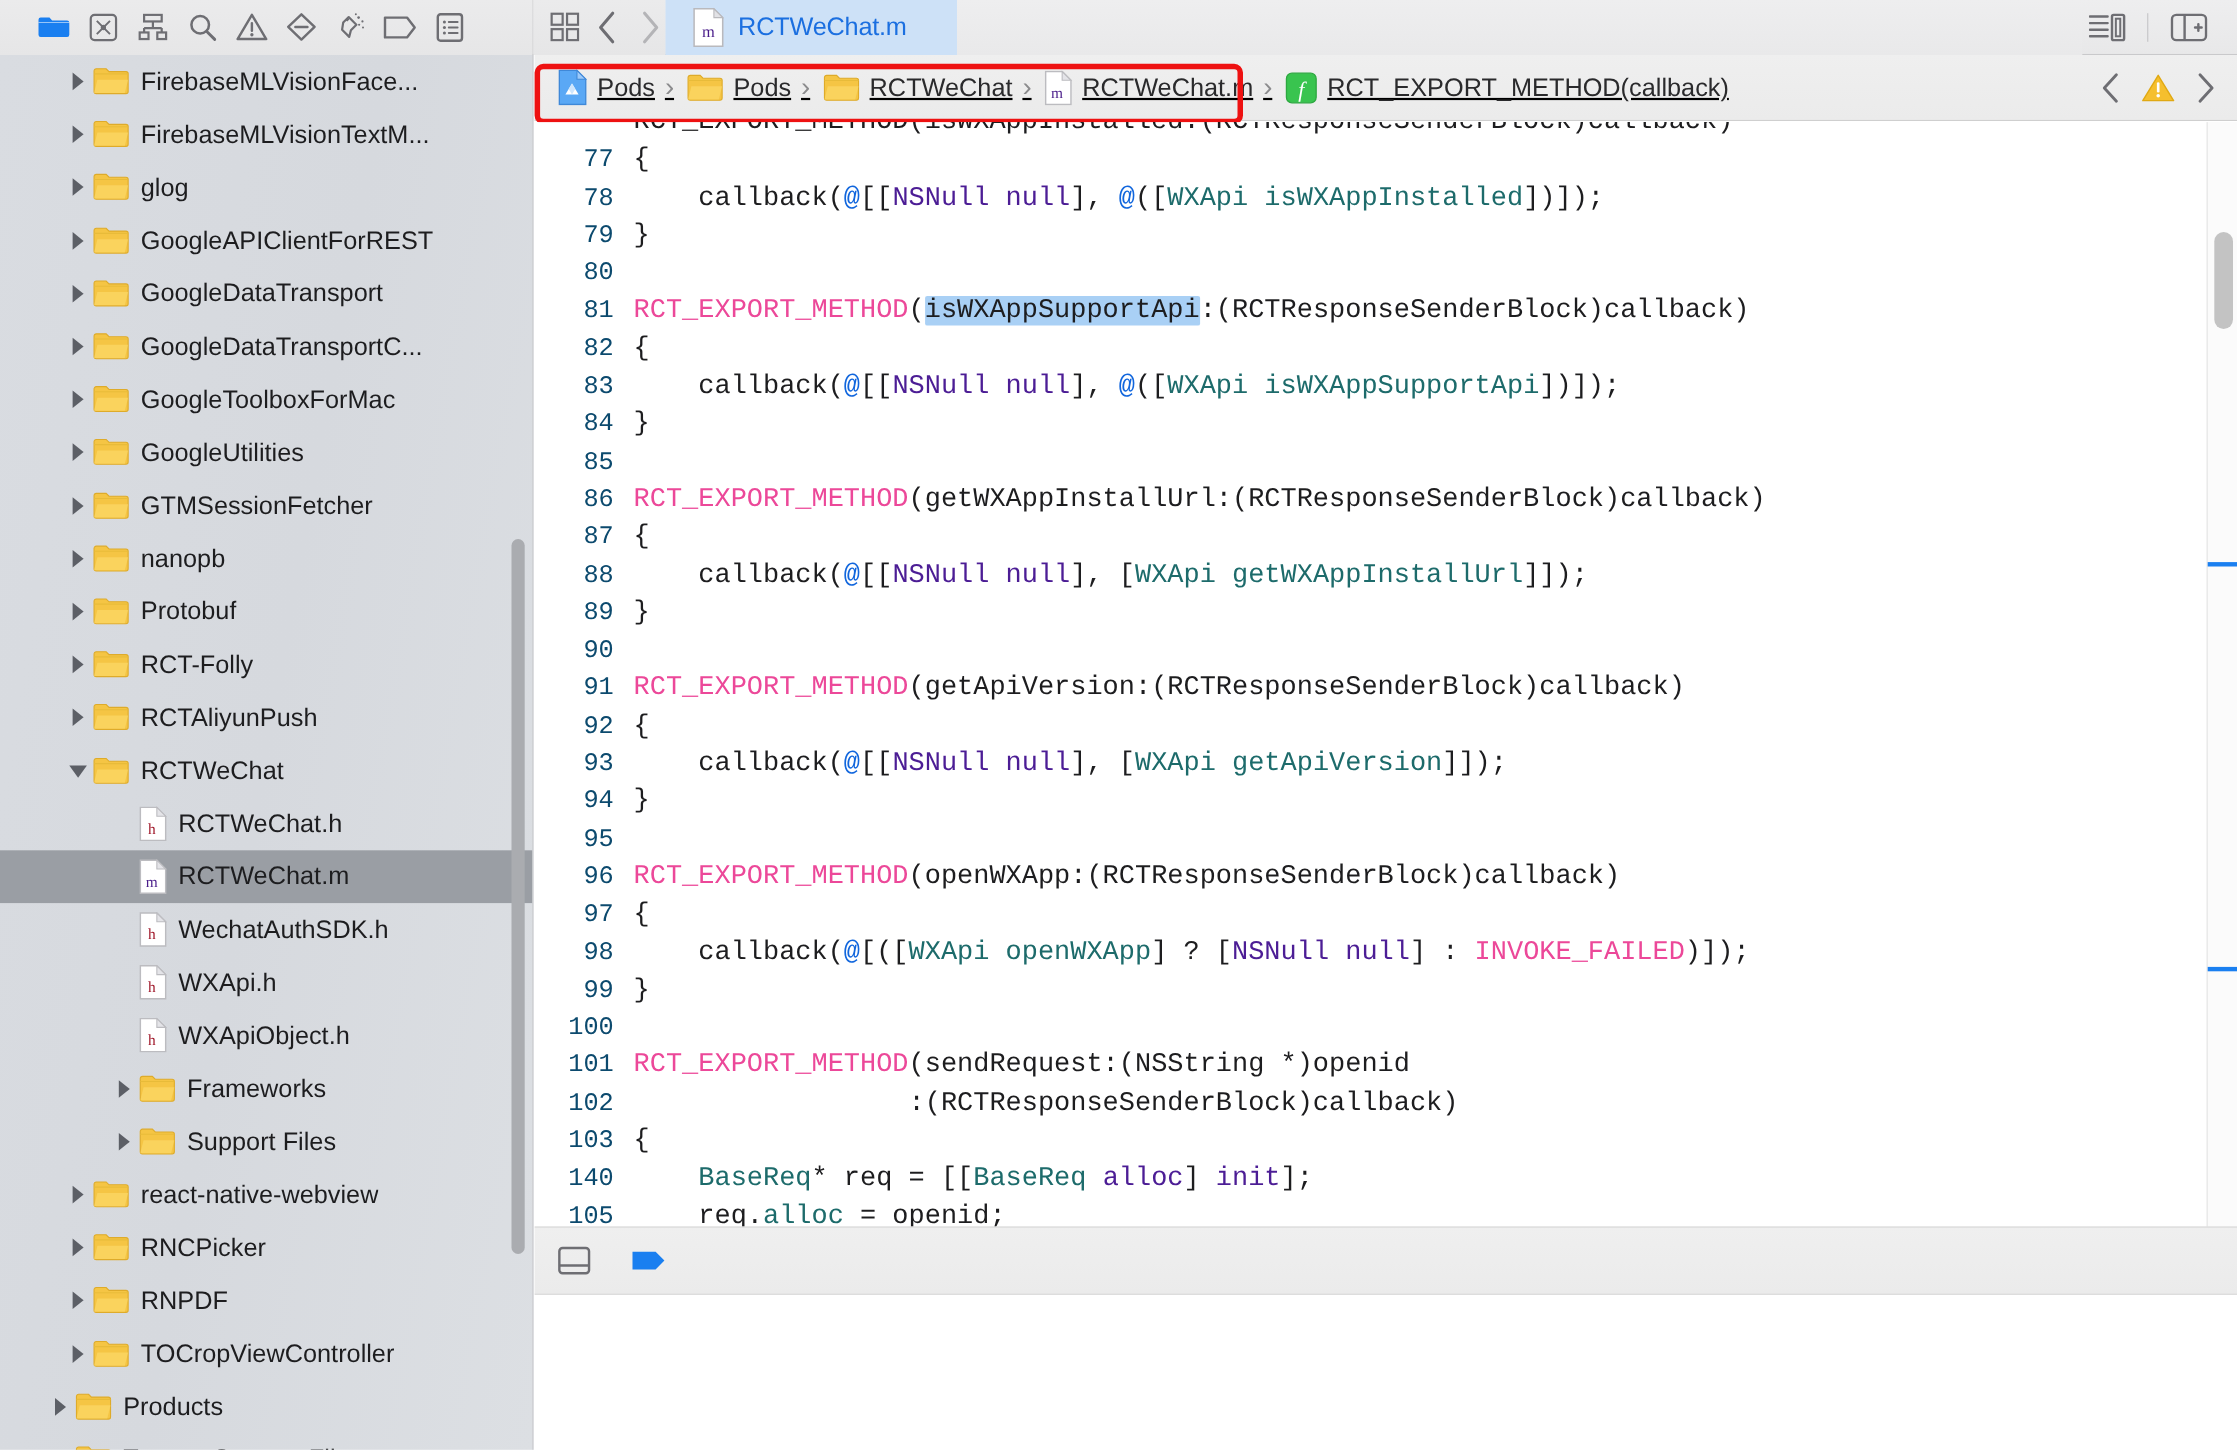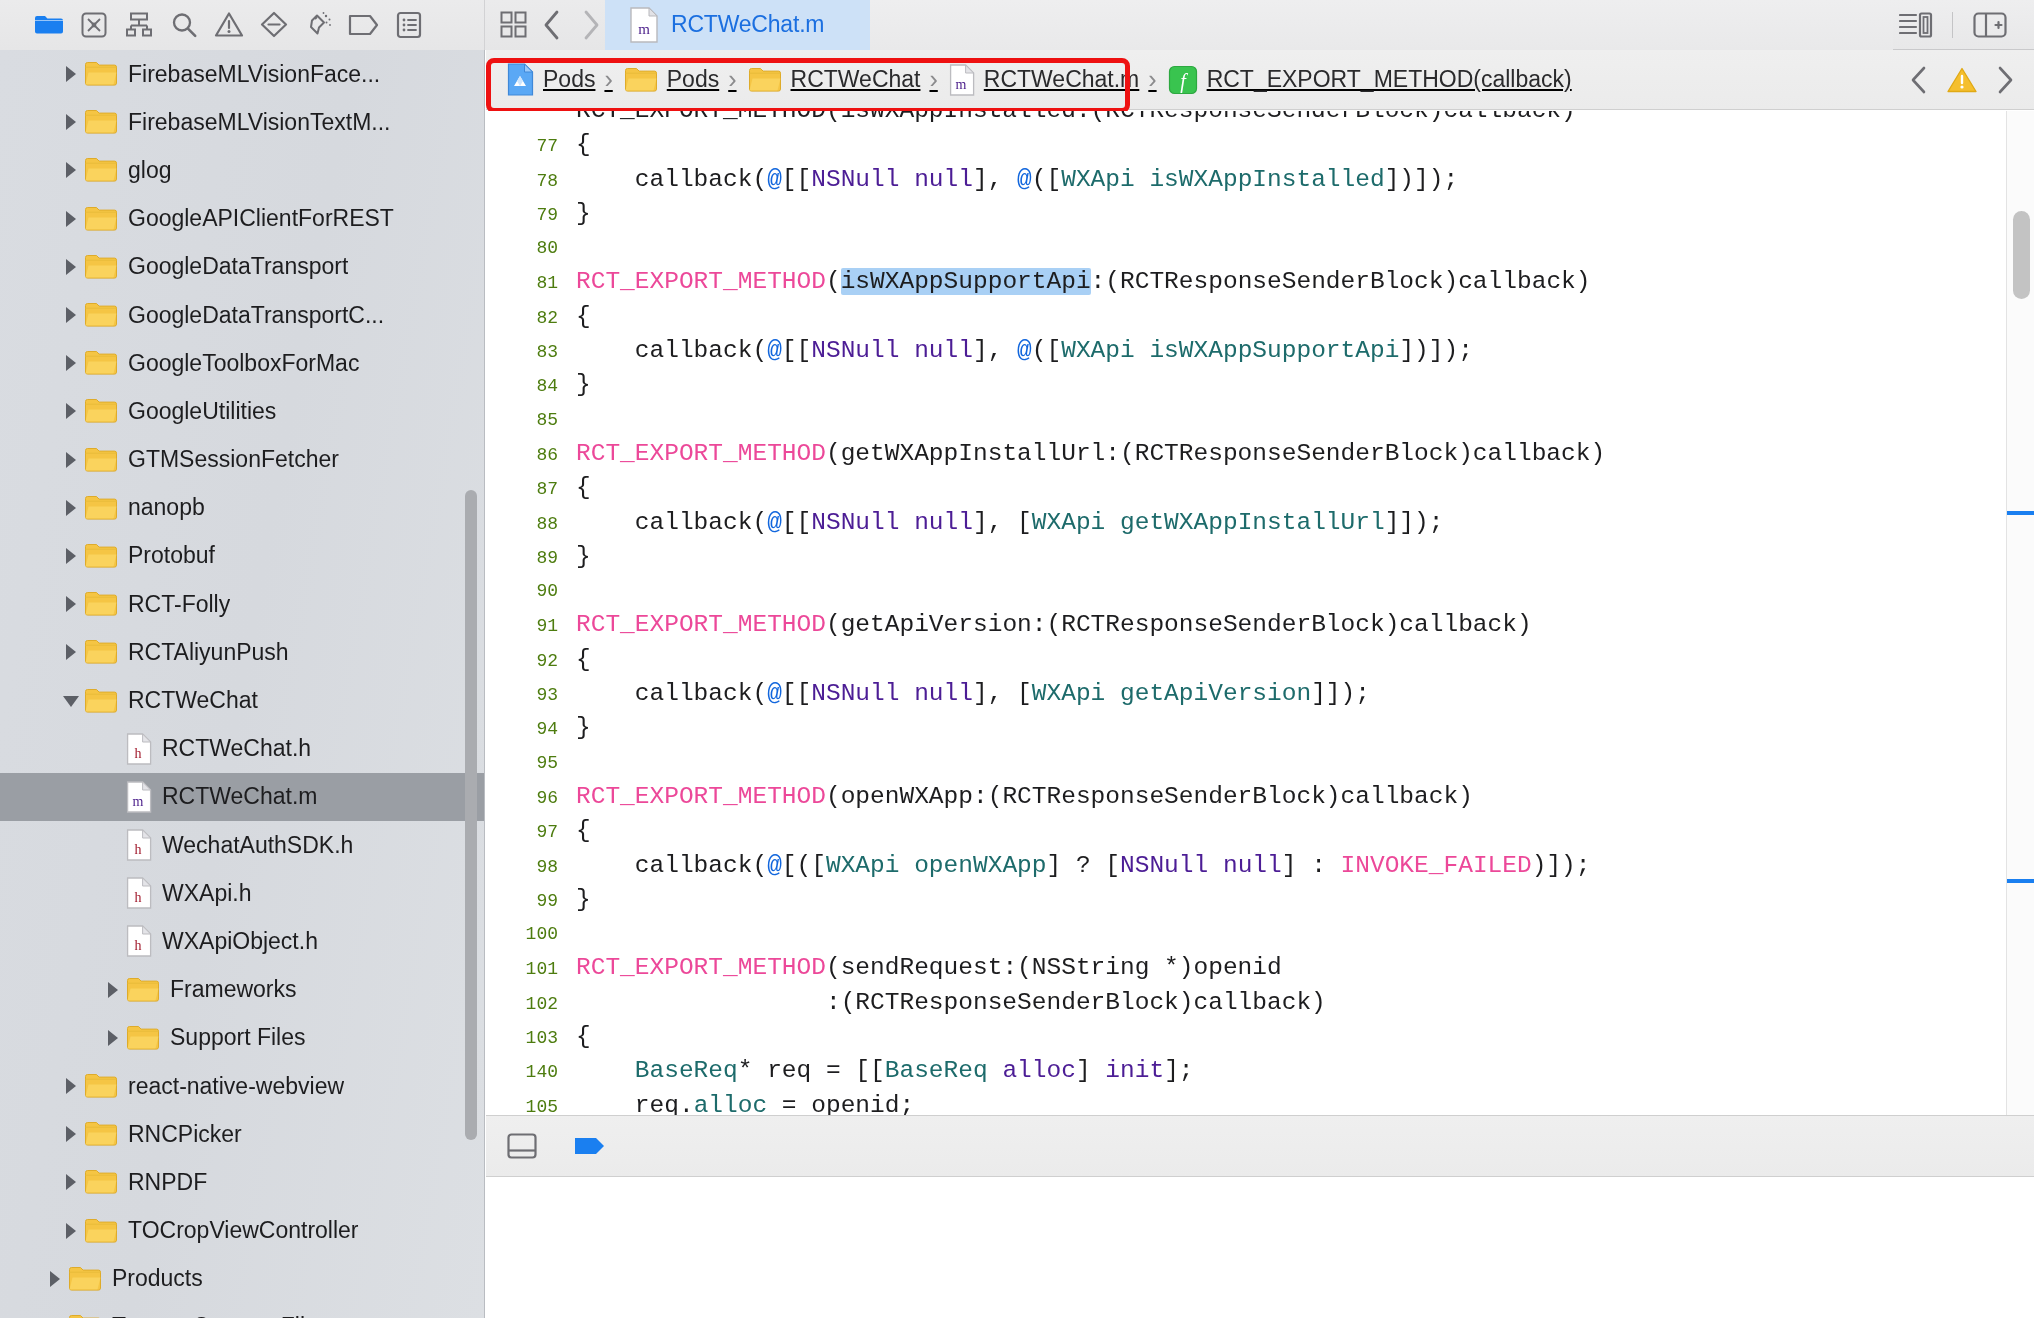--- a/index.html
+++ b/index.html
@@ -149,21 +149,21 @@
     display: flex; align-items: baseline;
     height: 34.3px;
     font-family: "Liberation Mono", "DejaVu Sans Mono", monospace;
     font-size: 24.5px;
     line-height: 34.3px;
     white-space: pre;
   }
   .gutter {
     width: 90px; flex: 0 0 90px;
     text-align: right; padding-right: 18px;
-    color: #4d7c0f; font-size: 18px;
+    color: #0c4a6e; font-size: 23px;
     font-family: "Liberation Mono", "DejaVu Sans Mono", monospace;
     user-select: none;
   }
   .codetext { color: #1d1d1f; }
 
   
   .c-macro   { color: #ec4899; }
   .c-at      { color: #1166dd; }
   .c-class   { color: #4c1d95; }
   .c-msg     { color: #1d6b6b; }

